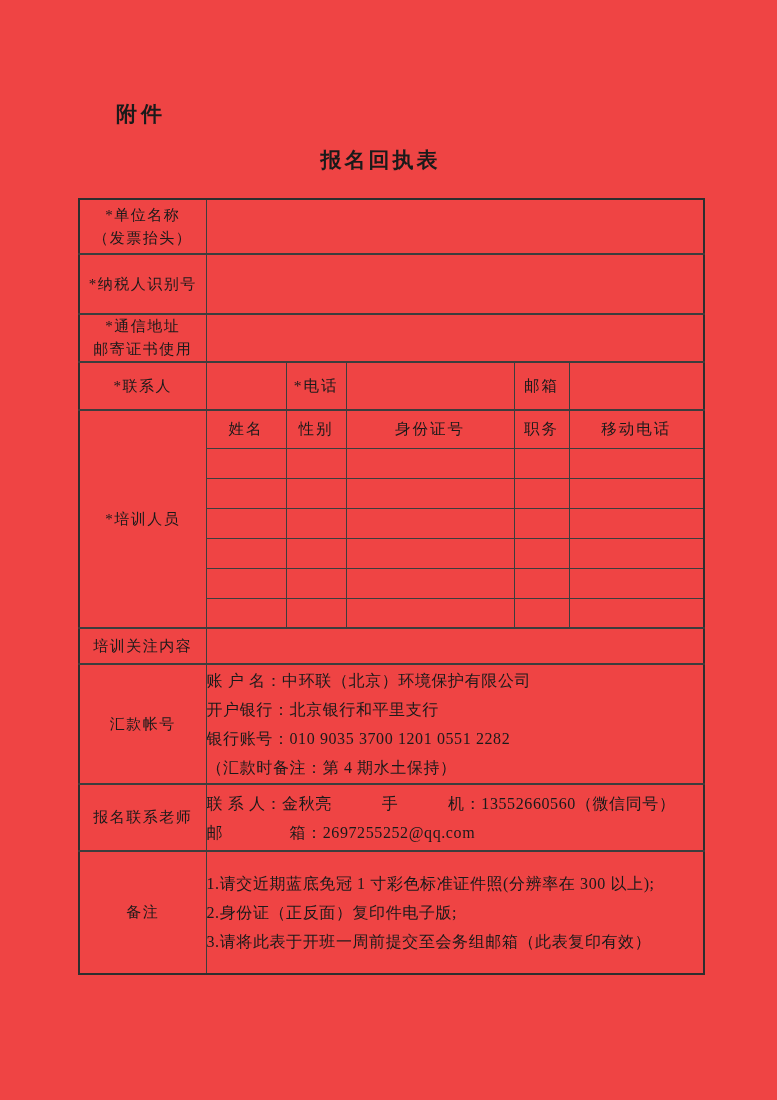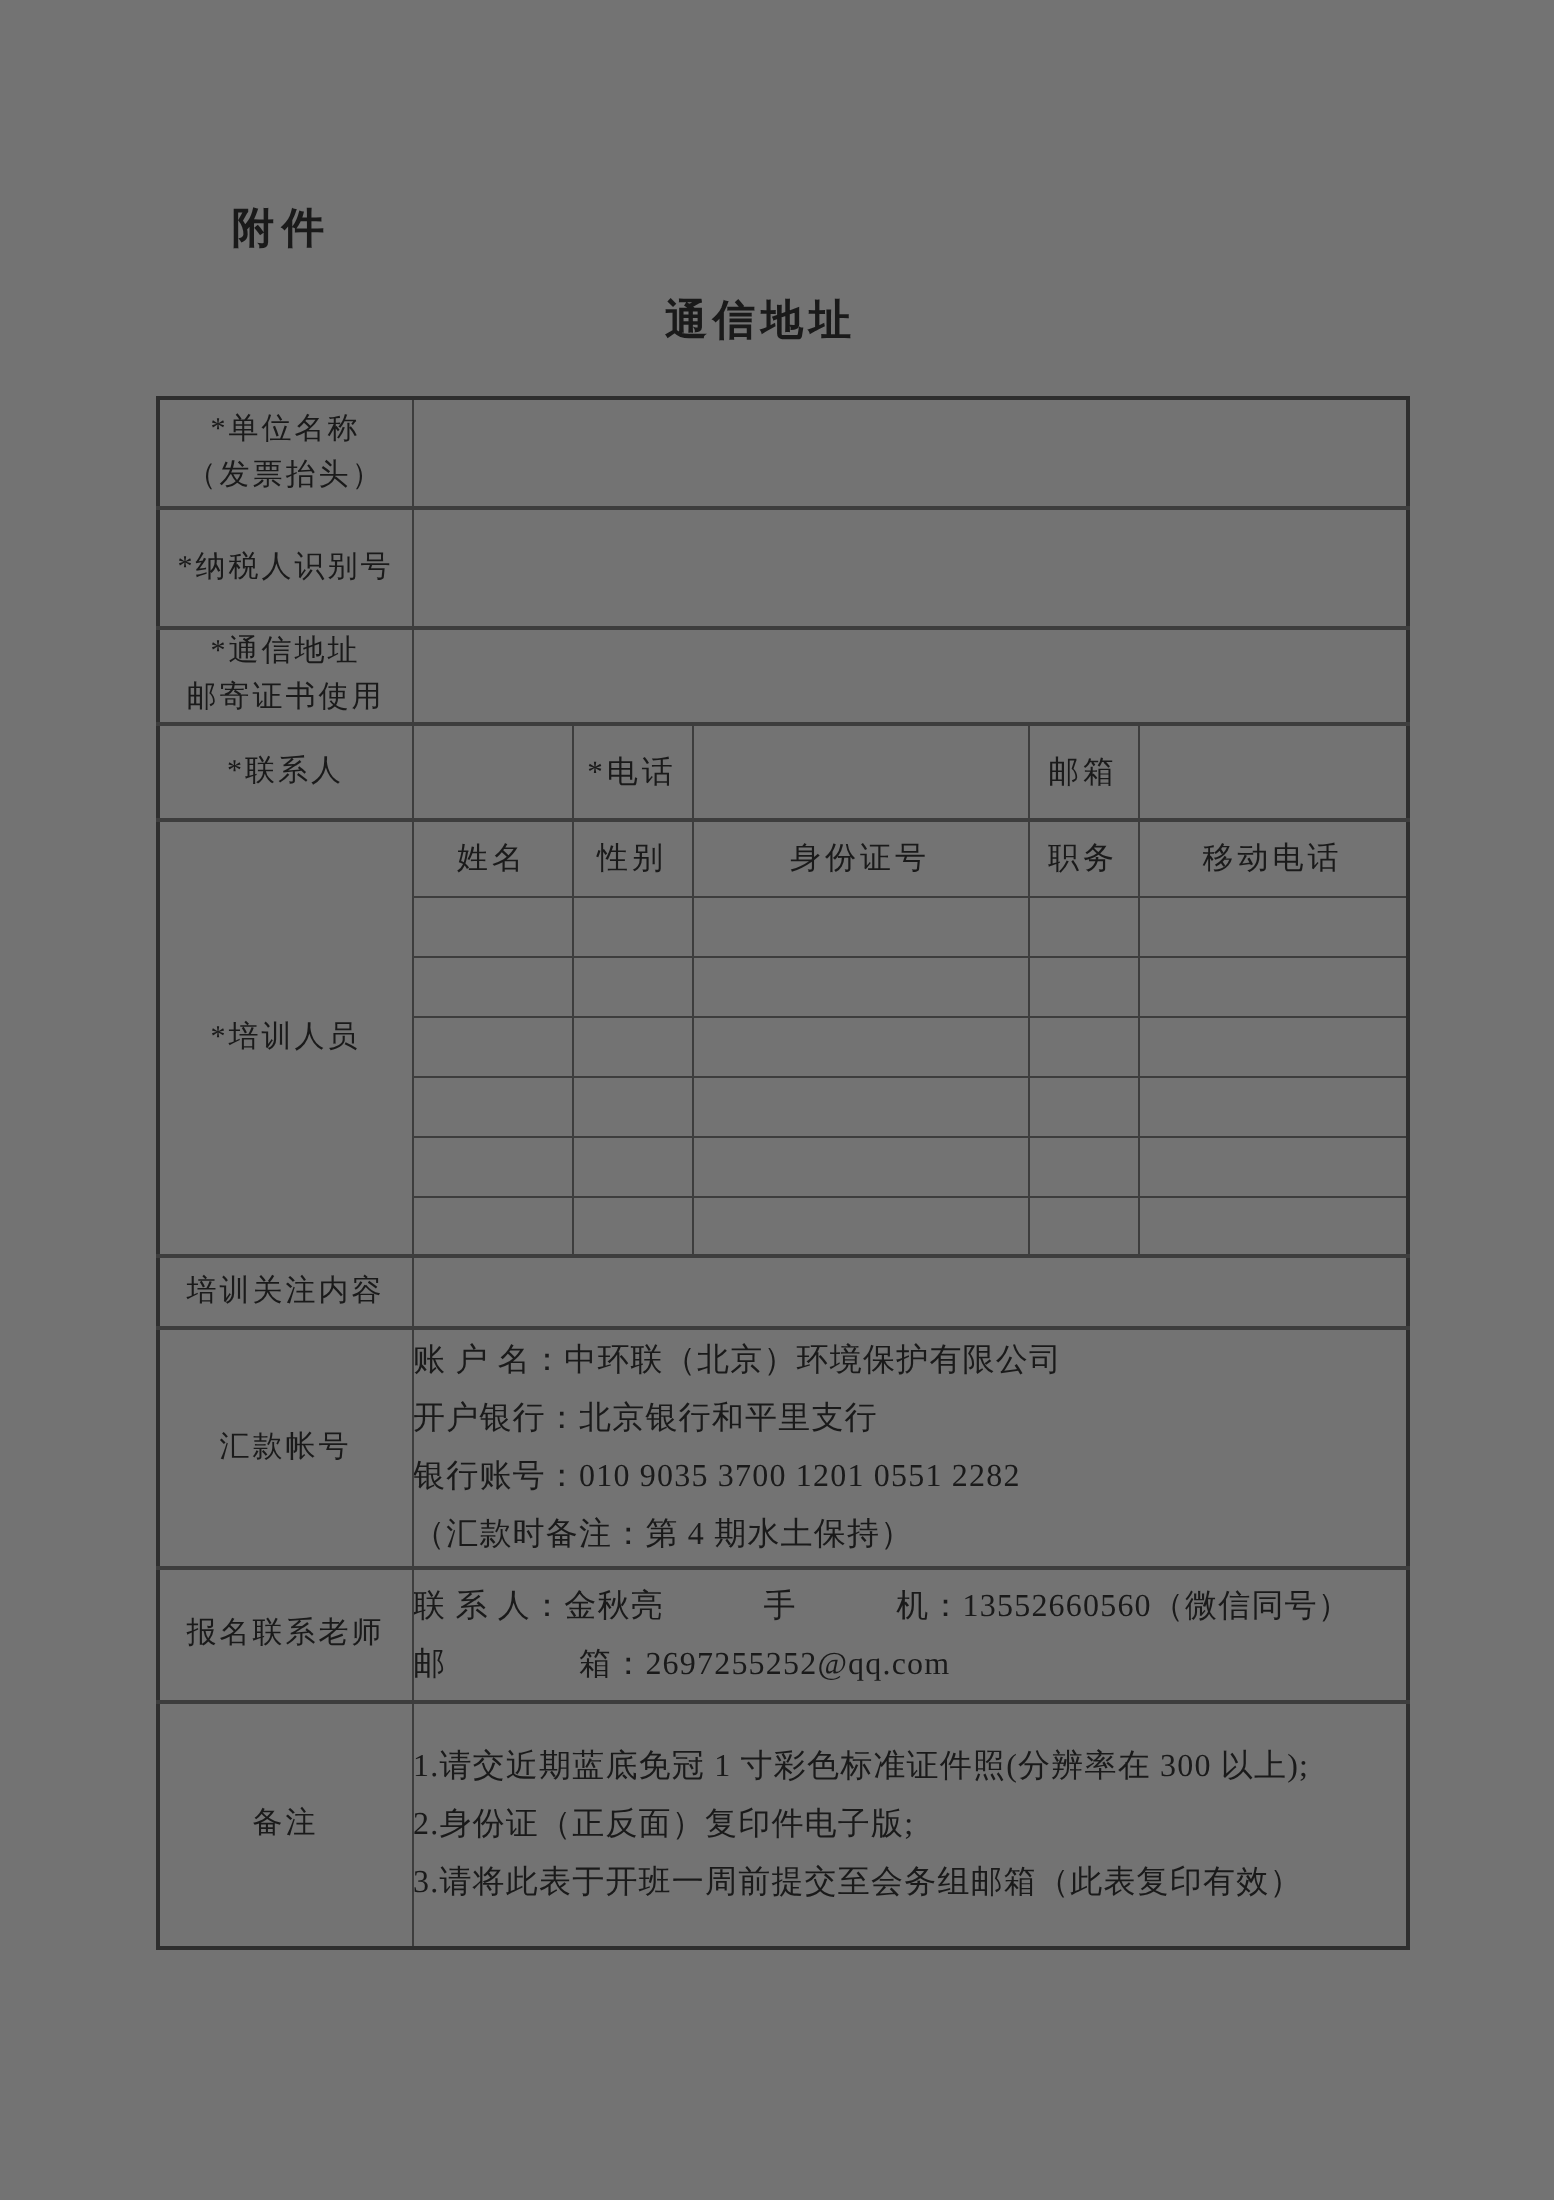--- a/index.html
+++ b/index.html
@@ -1,21 +1,21 @@
 <!DOCTYPE html>
 <html><head>
 <meta charset="utf-8">
 <style>
   html,body{margin:0;padding:0;}
   body{
     width:777px;height:1100px;background:#ffffff;
     font-family:"Liberation Serif","DejaVu Serif",serif;
     color:#1a1a1a;
   }
-  .page{position:relative;width:777px;height:1100px;background:#737373;overflow:hidden;}
+  .page{position:relative;width:777px;height:1100px;background:#ef4444;overflow:hidden;}
   .attachment{
     position:absolute;left:116px;top:100px;
     font-size:21px;font-weight:bold;letter-spacing:4px;
   }
   .doc-title{
     position:absolute;left:68px;top:146px;width:625px;
     text-align:center;font-size:21px;font-weight:bold;letter-spacing:3px;
   }
   table.form{
     position:absolute;left:78px;top:198px;width:625px;
@@ -51,21 +51,21 @@
   tr.h120{height:120px;}
   tr.h67{height:67px;}
   tr.h123{height:123px;}
 </style>
 </head>
 <body>
 
 <div class="page">
 
   <div class="attachment">附件</div>
-  <div class="doc-title">通信地址</div>
+  <div class="doc-title">报名回执表</div>
 
   <table class="form">
     <colgroup>
       <col style="width:127px">
         <col style="width:80px">
         <col style="width:60px">
       <col style="width:168px">
         <col style="width:55px">
         <col style="width:135px">
     </colgroup>

